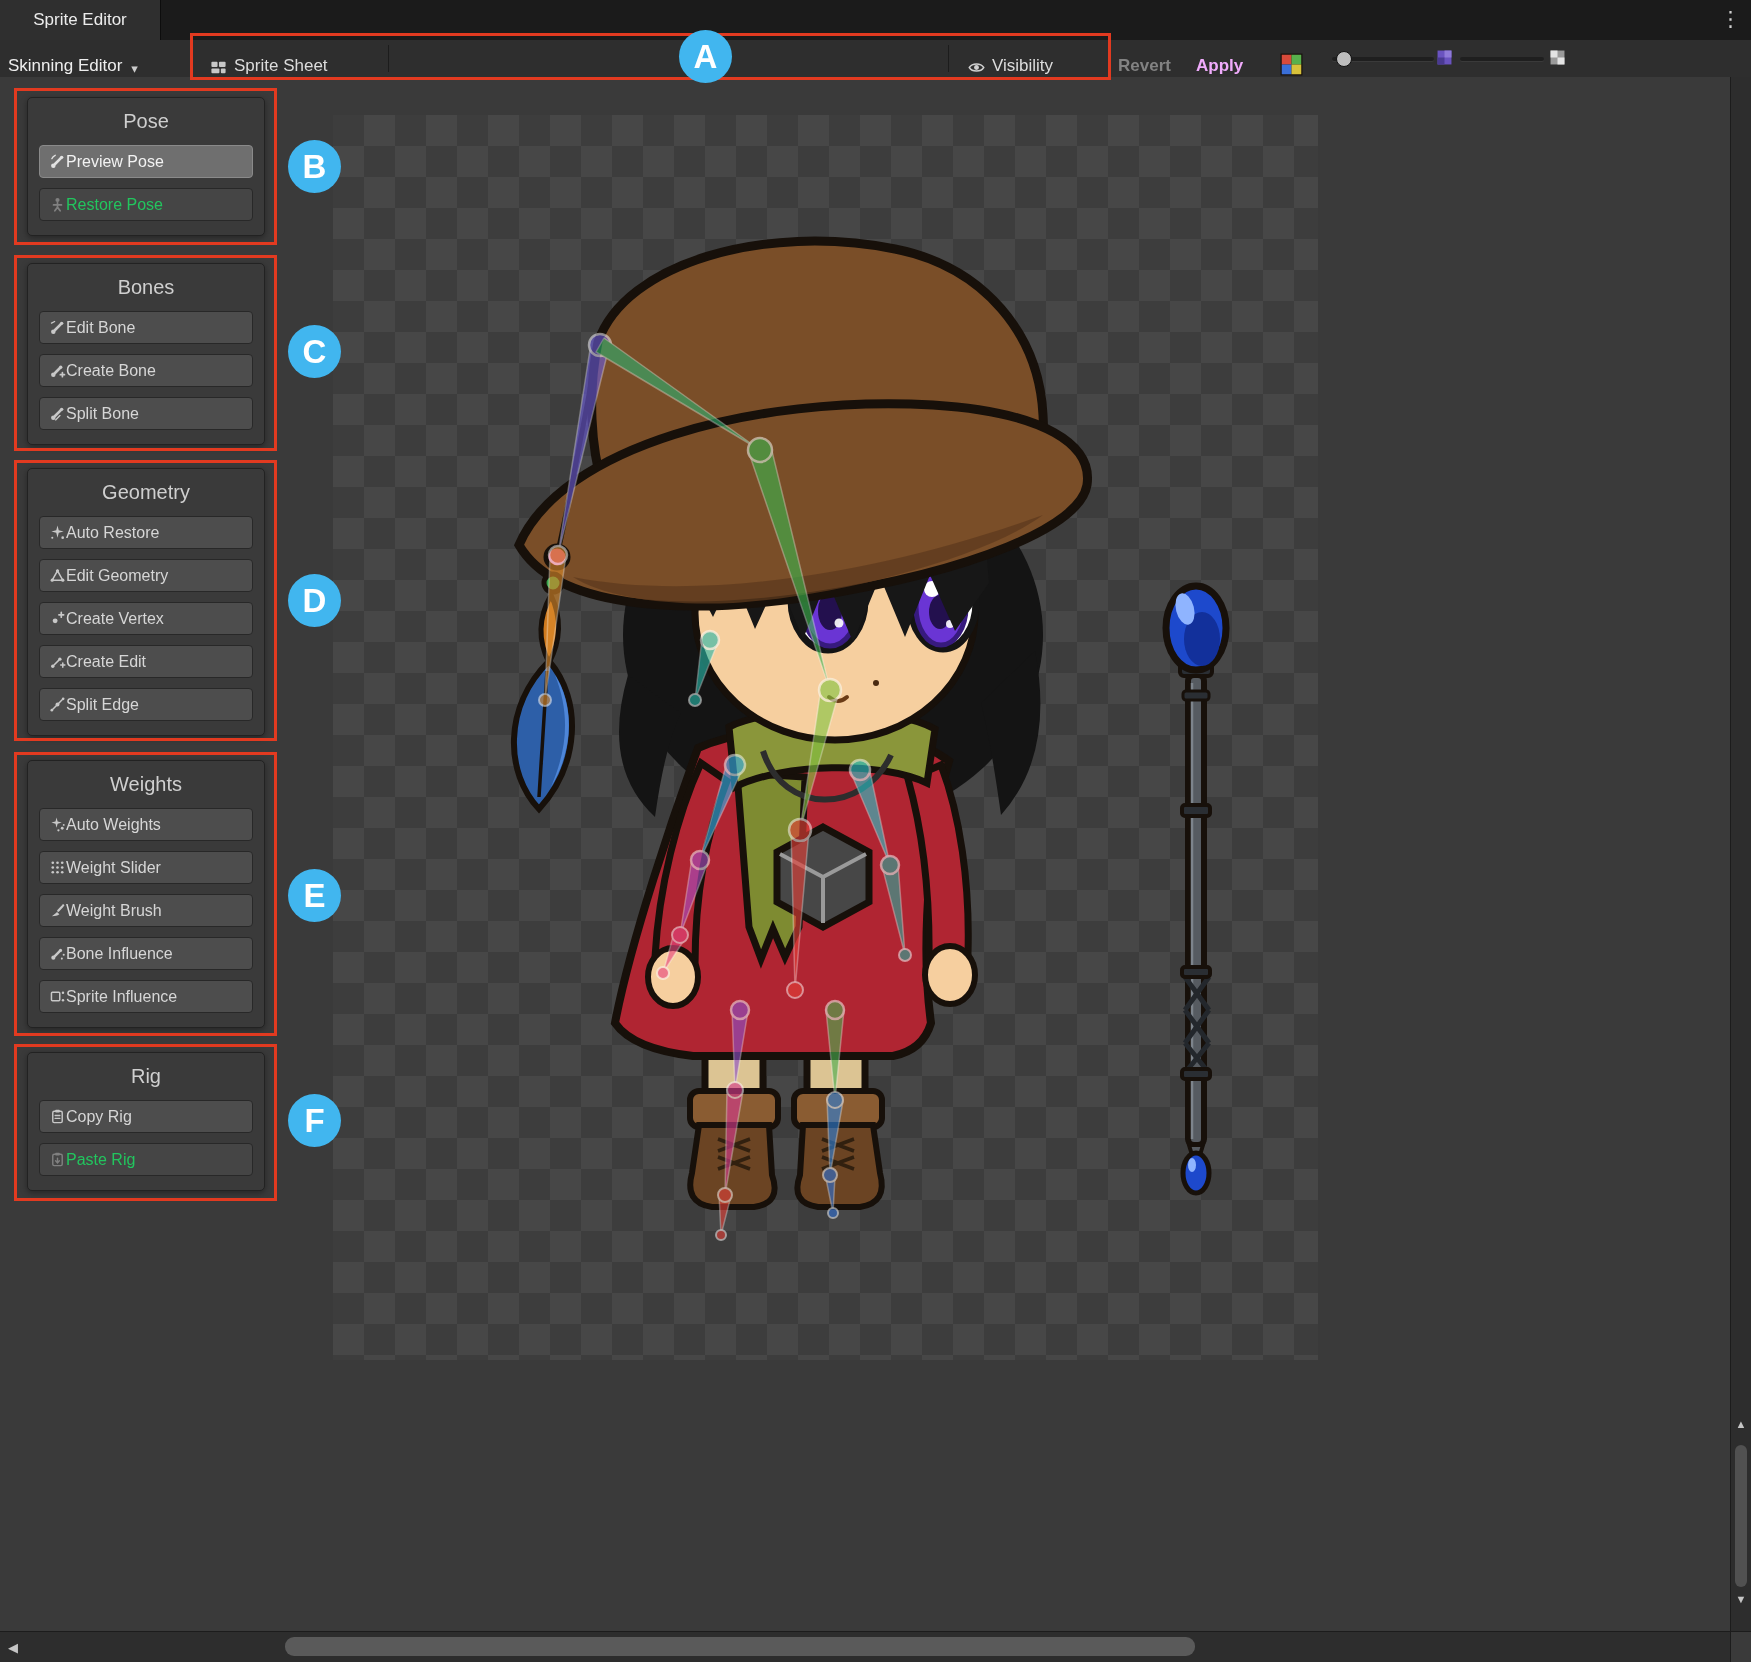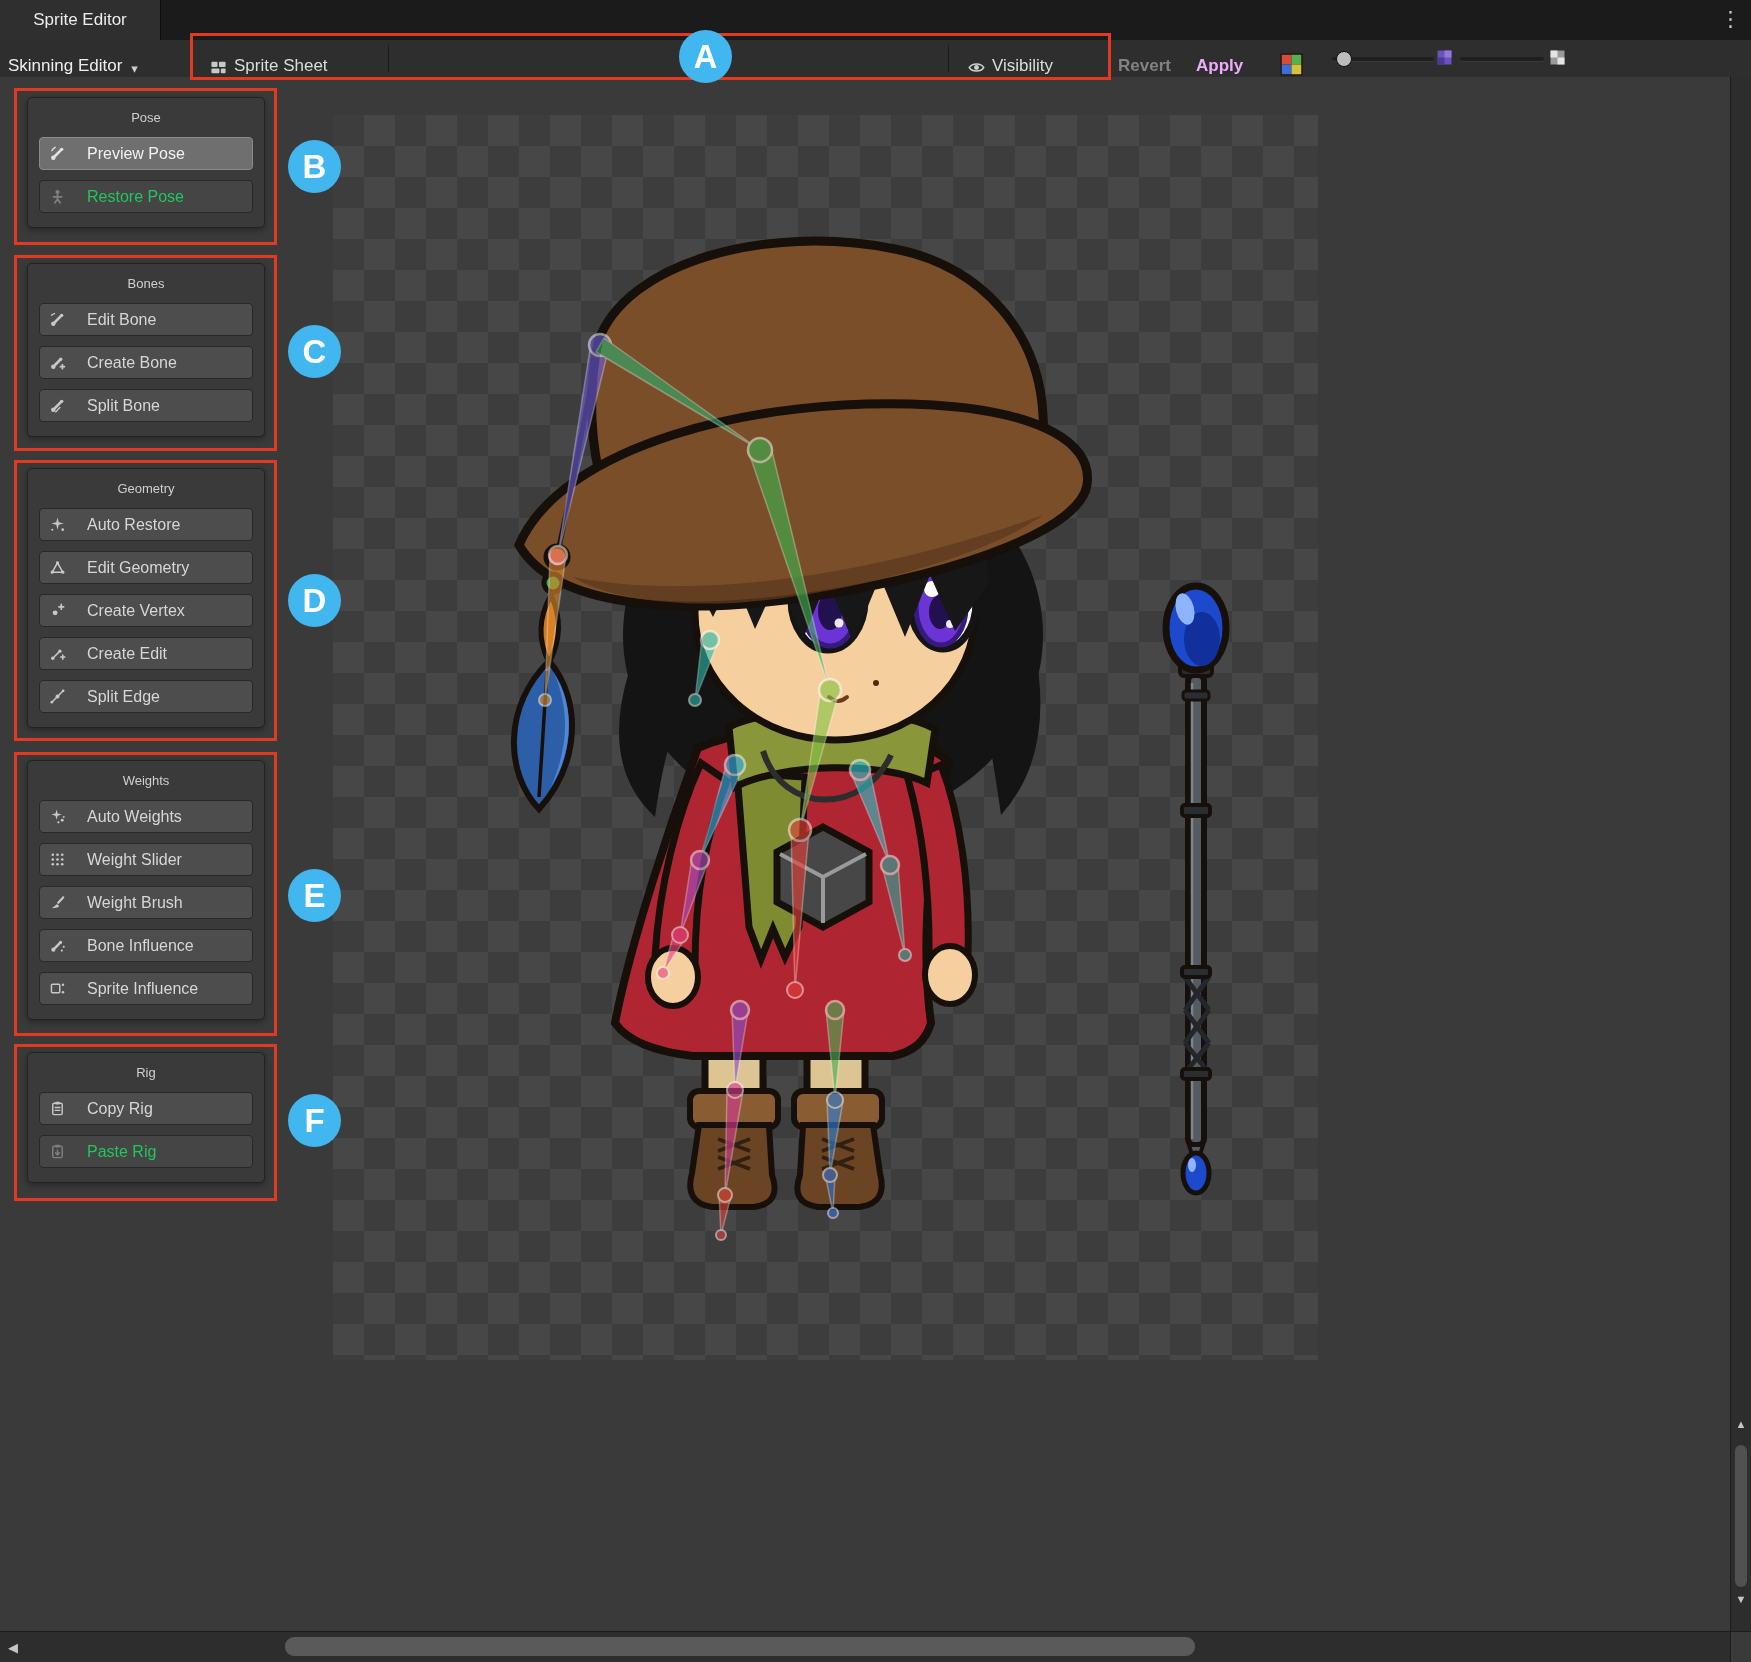--- a/index.html
+++ b/index.html
@@ -29,22 +29,22 @@
   .canvas{position:absolute;top:77px;left:0;right:20px;bottom:30px;background:#3a3a3a;overflow:hidden;}
   .checker{position:absolute;left:333px;top:38px;width:985px;height:1245px;background-color:#3d3d3d;
     background-image:
       linear-gradient(45deg,#474747 25%,transparent 25%,transparent 75%,#474747 75%),
       linear-gradient(45deg,#474747 25%,transparent 25%,transparent 75%,#474747 75%);
     background-position:0 0,31px 31px;background-size:62px 62px;}
   .character{position:absolute;left:333px;top:38px;width:985px;height:1245px;pointer-events:none;}
   
   .panel{position:absolute;width:238px;box-sizing:border-box;background:#3a3a3a;border:1px solid #222222;
          border-radius:5px;padding:8px 11px 4px 11px;box-shadow:0 2px 6px rgba(0,0,0,.35);z-index:5;}
-  .panel-title{color:#cfcfcf;font-size:13px;text-align:center;margin:4px 0 12px 0;}
-  .tool-btn{display:flex;align-items:center;gap:21px;height:33px;box-sizing:border-box;background:#4d4d4d;
+  .panel-title{color:#cfcfcf;font-size:20px;text-align:center;margin:4px 0 12px 0;}
+  .tool-btn{display:flex;align-items:center;gap:0;height:33px;box-sizing:border-box;background:#4d4d4d;
             border:1px solid #282828;border-radius:4px;padding:0 9px;color:#d6d6d6;font-size:16px;
             margin-bottom:10px;cursor:default;}
   .tool-btn.active{background:#6f6f6f;border-color:#8a8a8a;color:#f2f2f2;}
   .tool-btn.disabled{color:#22c55e;background:#454545;}
   .tool-btn.disabled .tb-icon{opacity:.45;}
   .tb-icon{width:17px;height:17px;flex:0 0 17px;display:flex;align-items:center;justify-content:center;}
   .tb-icon svg{display:block;}
   
   .anno-box{position:absolute;border:3px solid #e23a20;box-sizing:border-box;z-index:20;pointer-events:none;}
   .anno-badge{position:absolute;width:53px;height:53px;border-radius:50%;background:#41b6ef;color:#ffffff;

